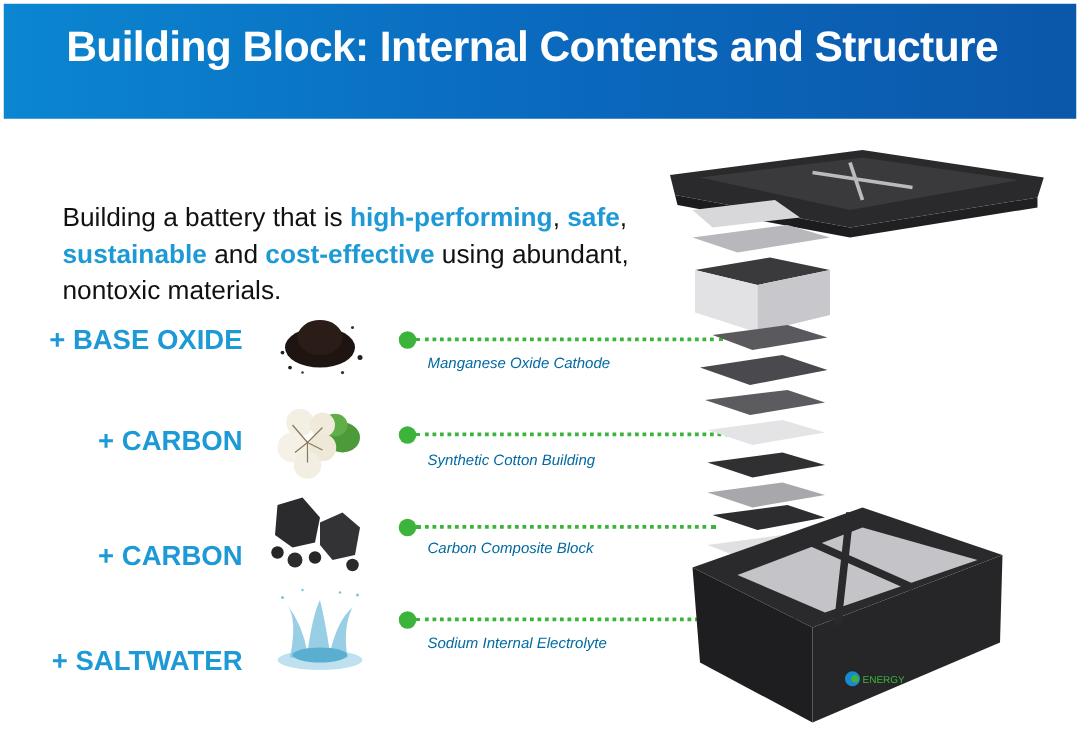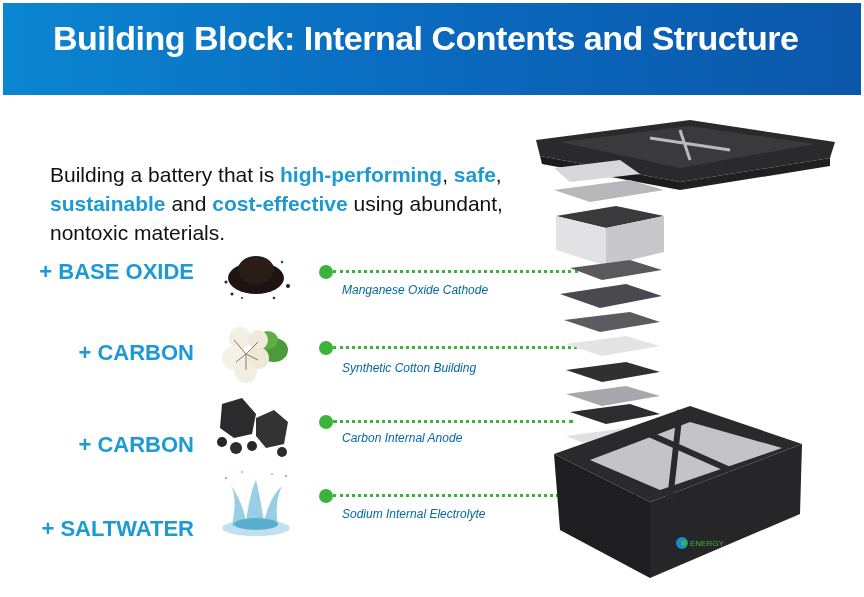--- a/index.html
+++ b/index.html
@@ -63,21 +63,21 @@
 <svg class="thumb" style="top:394px" viewBox="0 0 84 64">
   <polygon points="10,10 30,4 44,20 40,40 22,44 8,34" fill="#2b2b2d"></polygon>
   <polygon points="44,24 62,16 76,28 72,50 54,54 44,42" fill="#333336"></polygon>
   <circle cx="10" cy="48" r="5" fill="#262628"></circle>
     <circle cx="24" cy="54" r="6" fill="#2c2c2e"></circle>
   <circle cx="40" cy="52" r="5" fill="#28282a"></circle>
     <circle cx="70" cy="58" r="5" fill="#2a2a2c"></circle>
 </svg>
 <div class="dot" style="top:415px"></div>
 <div class="line" style="top:420px;width:240px"></div>
-<div class="part" style="top:431px">Carbon Internal Anode</div>
+<div class="part" style="top:431px">Carbon Composite Block</div>
 
 <div class="mat" style="top:516px">+ SALTWATER</div>
 <svg class="thumb" style="top:466px;height:76px" viewBox="0 0 84 76">
   <ellipse cx="44" cy="62" rx="34" ry="8" fill="#bfe0ee"></ellipse>
   <path d="M20 60 Q26 30 18 18 Q30 34 34 56 Q38 26 44 14 Q48 30 52 56 Q58 30 70 20 Q62 36 66 60 Z" fill="#7fc3de" opacity="0.8"></path>
   <ellipse cx="44" cy="58" rx="22" ry="6" fill="#5aaed0"></ellipse>
   <circle cx="14" cy="12" r="1.2" fill="#7fc3de"></circle>
     <circle cx="74" cy="10" r="1.2" fill="#7fc3de"></circle>
   <circle cx="30" cy="6" r="1" fill="#7fc3de"></circle>
     <circle cx="60" cy="8" r="1" fill="#7fc3de"></circle>

